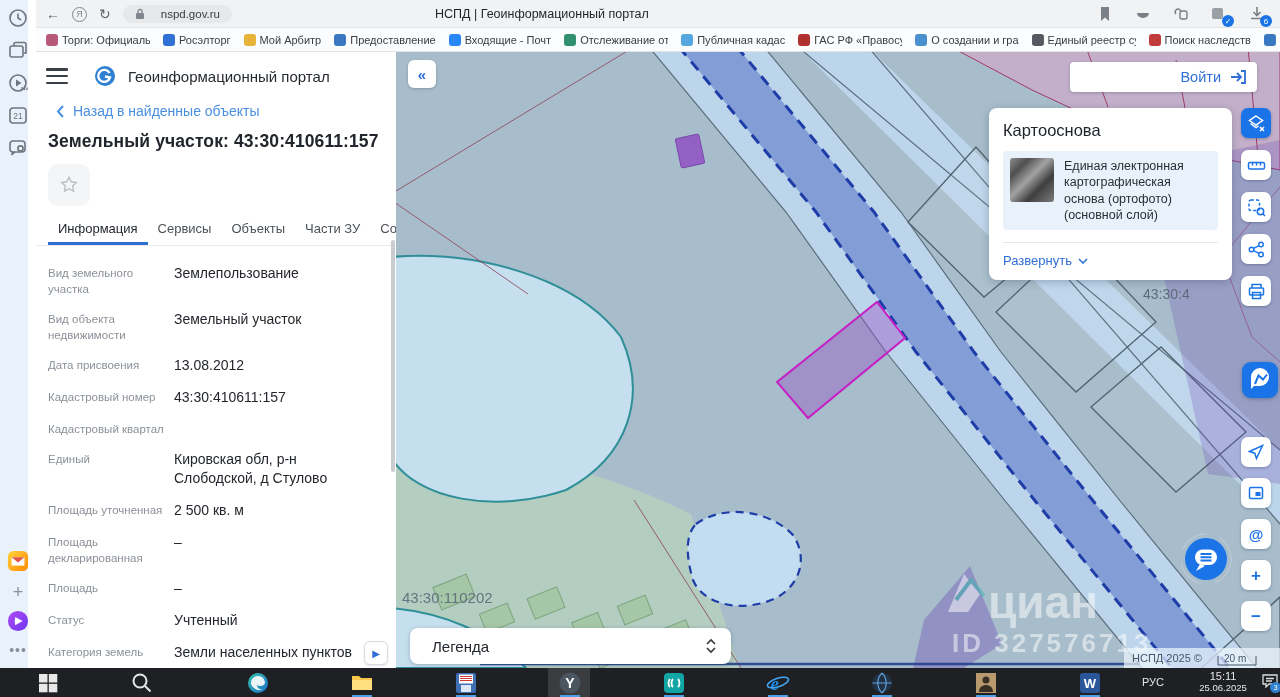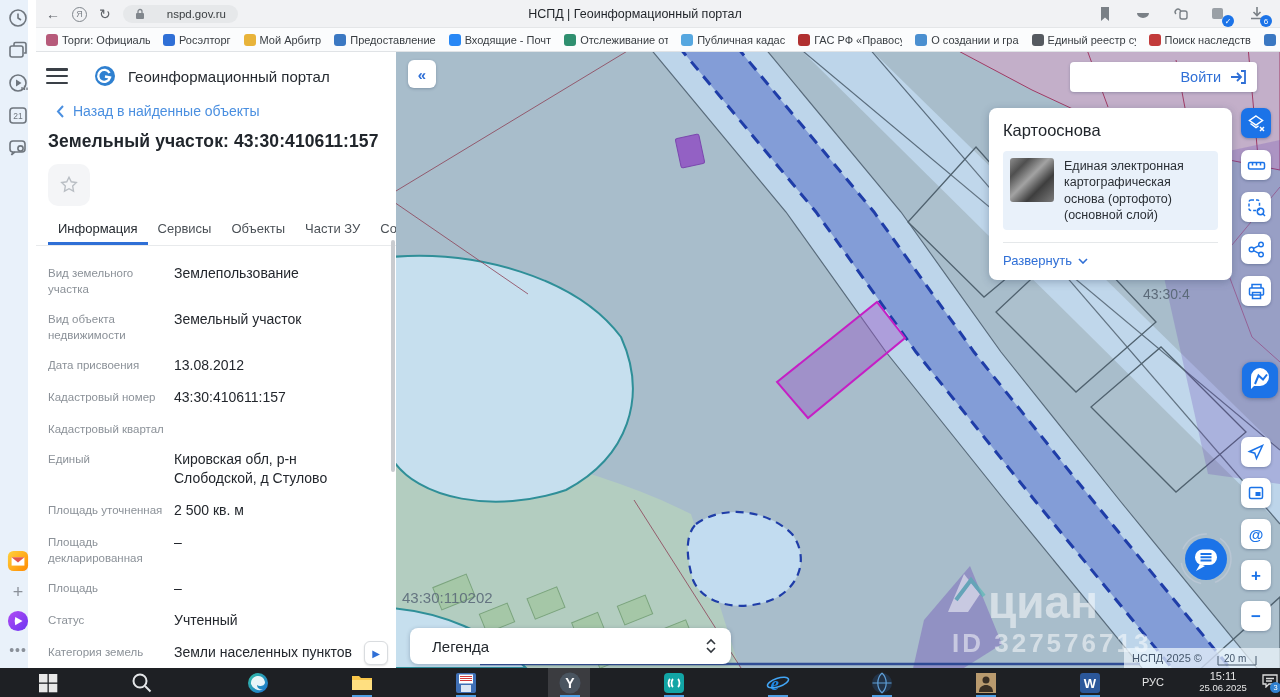--- a/index.html
+++ b/index.html
@@ -5,22 +5,22 @@
   *{box-sizing:border-box;margin:0;padding:0}
   html,body{width:1280px;height:697px;overflow:hidden}
   body{position:relative;font-family:"Liberation Sans",sans-serif;background:#fff;color:#21262c}
   
   #left-strip{position:absolute;left:0;top:0;width:28px;height:668px;background:#e9f1fa;z-index:6}
   .strip-ic{position:absolute;left:7px;width:22px;height:22px;color:#6f767e}
   #chrome-top{position:absolute;left:36px;top:0;width:1244px;height:28px;background:#f1f2f4;border-bottom:1px solid #e4e6e8;z-index:5}
   .addr-row{display:flex;align-items:center;height:28px;padding-left:10px;gap:12px}
   .nav-ic{color:#5f6368;font-size:14px;line-height:1}
   .ya-circle{width:15px;height:15px;border:1.5px solid #80868c;border-radius:50%;font-size:9px;color:#80868c;display:flex;align-items:center;justify-content:center}
-  .addr-pill{display:flex;align-items:center;gap:22px;background:#e6e8ea;border-radius:12px;padding:3px 12px;font-size:11.5px;color:#3c4043}
-  .tab-title{position:absolute;left:399px;top:7px;width:400px;text-align:center;font-size:12.5px;color:#1f2328;white-space:nowrap}
+  .addr-pill{display:flex;align-items:center;gap:16px;background:#e6e8ea;border-radius:12px;padding:3px 12px;font-size:11.5px;color:#3c4043}
+  .tab-title{position:absolute;left:399px;top:7px;width:400px;font-size:12.5px;color:#1f2328;white-space:nowrap}
   .chrome-right{position:absolute;right:14px;top:5px;display:flex;gap:20px;align-items:center}
   .cr-ic{position:relative;width:18px;height:18px;color:#7a8086}
   .cr-badge{position:absolute;right:-6px;bottom:-4px;background:#1b73e8;color:#fff;font-size:8px;width:12px;height:12px;border-radius:50%;display:flex;align-items:center;justify-content:center}
   #bookmarks-bar{position:absolute;left:36px;top:28px;width:1244px;height:24px;background:#fbfcfd;border-bottom:1px solid #e0e3e6;display:flex;align-items:center;gap:13px;padding-left:10px;z-index:5;overflow:hidden}
   .bm{display:flex;align-items:center;gap:4px;flex:0 0 auto}
   .bm-ico{width:12px;height:12px;border-radius:3px;display:inline-block}
   .bm-lb{font-size:11px;color:#383d42;max-width:88px;overflow:hidden;white-space:nowrap}
   
   #panel{position:absolute;left:36px;top:52px;width:360px;height:616px;background:#fff;z-index:4;overflow:hidden}
   .p-head{display:flex;align-items:center;padding:13px 12px 0 10px;gap:12px}

